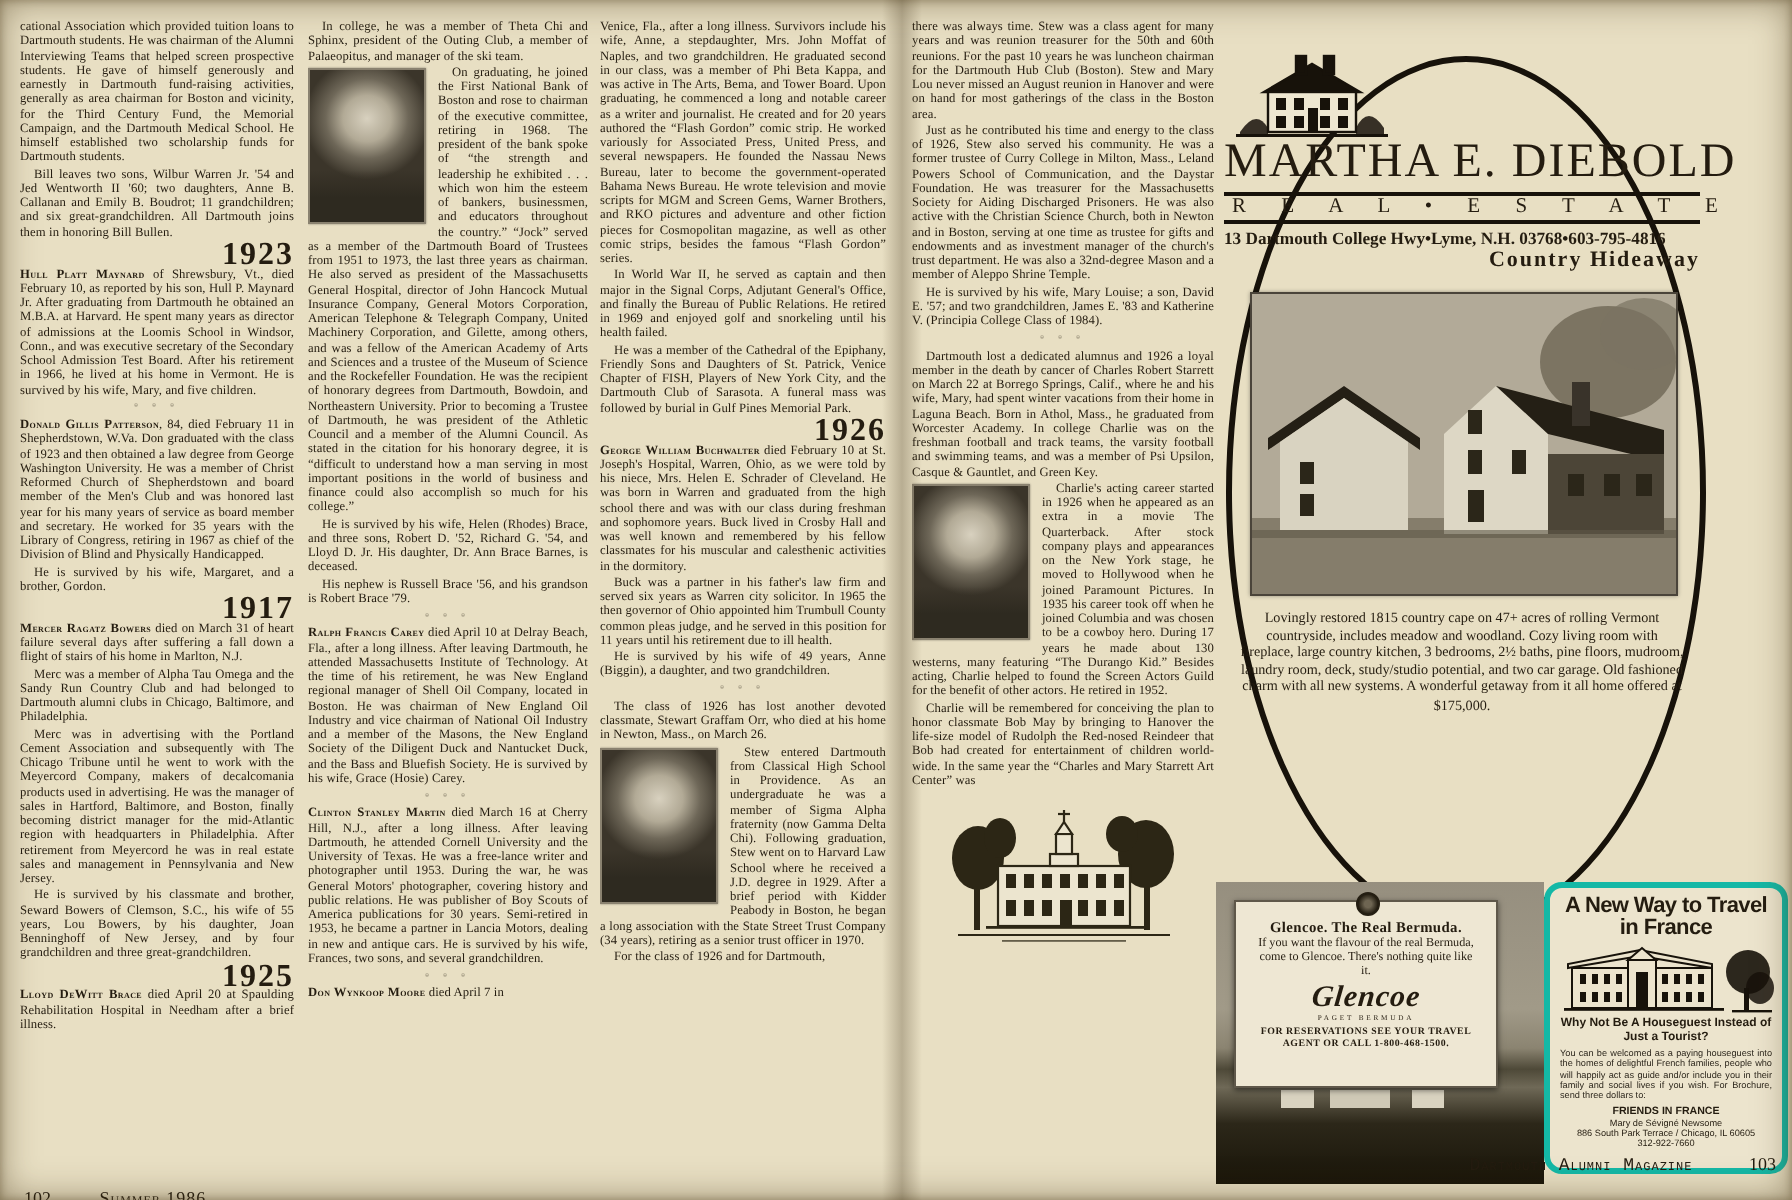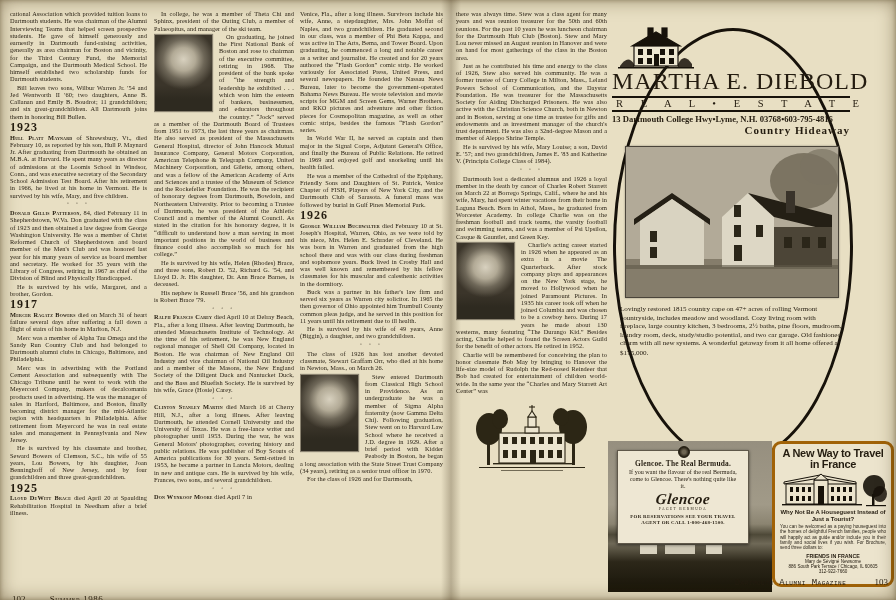--- a/index.html
+++ b/index.html
@@ -13,21 +13,21 @@
   
   .col{position:absolute;top:10px;height:556px;overflow:hidden;text-align:justify;
        font-size:6.35px;line-height:7.25px;letter-spacing:0.05px;}
   .col1{left:10px;width:137px;}
   .col2{left:154px;width:140px;}
   .col3{left:300px;width:143px;}
   .col4{left:456px;width:151px;}
   .col p{margin:0 0 1px 0;text-indent:7px;}
   .col p.flush{text-indent:0;}
   .lead{font-weight:bold;font-variant:small-caps;letter-spacing:.2px;}
-  .year{font-size:12px;font-weight:bold;text-align:left;text-indent:0;
+  .year{font-size:16px;font-weight:bold;text-align:right;text-indent:0;
         margin:4px 0 2.5px 0;letter-spacing:1px;}
   .sep{text-align:center;font-size:5px;letter-spacing:3px;color:#5c5444;margin:1.5px 0;}
   .portrait{float:left;width:57px;height:76px;margin:1px 6px 1px 0;border:1px solid #8a8270;
         background-image:linear-gradient(to top,#2e2a20 0%,#2e2a20 16%,rgba(46,42,32,0) 34%),
         radial-gradient(55% 40% at 50% 32%,#d8d1bf 0%,#b2aa96 38%,#6e6758 66%,#3b352a 100%);
         background-color:#57513f;box-shadow:0 0 1px rgba(0,0,0,.4);}
   .hall-art{margin:7px auto 0 auto;width:118px;}
 
   
   .ad-diebold{position:absolute;left:612px;top:6px;width:284px;height:430px;}
@@ -37,21 +37,21 @@
   .d-logo{position:absolute;left:6px;top:4px;}
   .d-title{margin-top:48px;font-size:24px;letter-spacing:1px;text-align:center;
            border-bottom:2px solid #17120a;padding-bottom:1px;white-space:nowrap;}
   .d-sub{font-size:10.5px;letter-spacing:7.5px;text-align:center;border-bottom:2px solid #17120a;
          padding:0 0 1px 4px;white-space:nowrap;}
   .d-address{font-size:8.6px;font-weight:bold;text-align:left;padding-top:1.5px;white-space:nowrap;}
   .d-listing-title{position:absolute;left:0;top:118px;width:238px;text-align:right;
            font-size:11px;font-weight:bold;letter-spacing:1px;}
   .d-photo{position:absolute;left:13px;top:140px;width:212px;height:150px;border:1px solid #4a443a;
            box-shadow:0 0 2px rgba(0,0,0,.35);}
-  .d-desc{position:absolute;left:8px;top:299px;width:222px;text-align:left;
+  .d-desc{position:absolute;left:8px;top:299px;width:222px;text-align:center;
           font-size:7.1px;line-height:8.6px;}
   .d-price{margin-top:1px;}
 
   .ad-glencoe{position:absolute;left:608px;top:441px;width:164px;height:151px;overflow:hidden;
         background:linear-gradient(to bottom,#968f7f 0%,#a19a88 42%,#8b8471 55%,#4e4938 62%,
                     #6f6957 68%,#2c2719 80%,#191509 100%);}
   .g-buildings{position:absolute;left:8px;top:104px;width:136px;height:9px;
         background:linear-gradient(to right,transparent 0 18%,#d9d3c0 18% 30%,transparent 30% 36%,
                     #cfc9b6 36% 58%,transparent 58% 66%,#d9d3c0 66% 78%,transparent 78%);}
   .g-card{position:absolute;left:9px;top:9px;width:132px;height:94px;background:#eee7d3;
@@ -60,21 +60,21 @@
   .g-crest{position:absolute;left:50%;top:-5px;margin-left:-5px;width:10px;height:10px;
         border-radius:50%;background:radial-gradient(#6e6552 25%,#241e12 70%);border:1px solid #241e12;}
   .g-head{font-size:7.4px;font-weight:bold;letter-spacing:.2px;}
   .g-body{font-size:6.1px;line-height:7px;padding:1px 10px 0 10px;}
   .g-logo{font-size:15px;font-style:italic;font-weight:bold;transform:skewX(-6deg);
         margin-top:1px;letter-spacing:.5px;}
   .g-loc{font-size:3.6px;letter-spacing:1.4px;margin-top:-1px;}
   .g-foot{font-size:4.9px;letter-spacing:.3px;line-height:5.8px;padding:3px 8px 0 8px;font-weight:bold;}
 
   .ad-france{position:absolute;left:772px;top:441px;width:122px;height:146px;box-sizing:border-box;
-        border:3px solid #a16207;border-radius:9px;background:#ece4cd;text-align:center;
+        border:3px solid #14b8a6;border-radius:9px;background:#ece4cd;text-align:center;
         padding:4px 5px 2px 5px;font-family:"Liberation Sans","DejaVu Sans",sans-serif;}
   .f-title{font-size:11px;line-height:10.5px;font-weight:bold;letter-spacing:-.3px;}
   .f-art{margin:1px auto 0 auto;width:108px;}
   .f-sub{font-size:6px;line-height:6.6px;font-weight:bold;margin-top:1px;}
   .f-body{font-size:4.6px;line-height:5.3px;text-align:justify;margin-top:2px;color:#2c261c;}
   .f-org{font-size:5.3px;font-weight:bold;margin-top:2px;}
   .f-line{font-size:4.6px;line-height:5.4px;}
 
   
   .footer-left{position:absolute;left:12px;top:594px;font-size:9px;}

